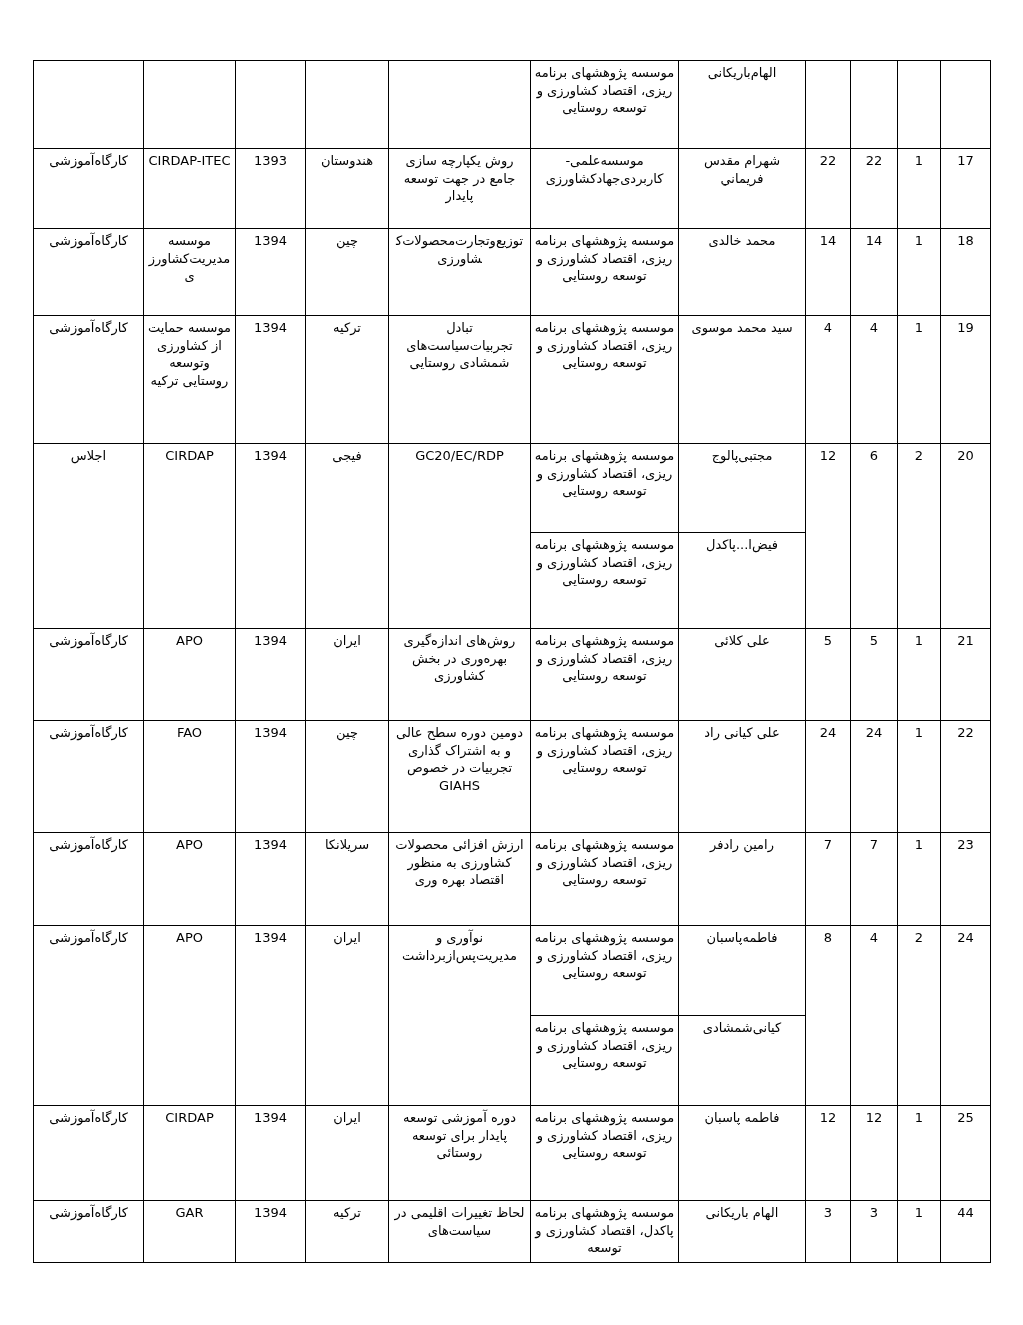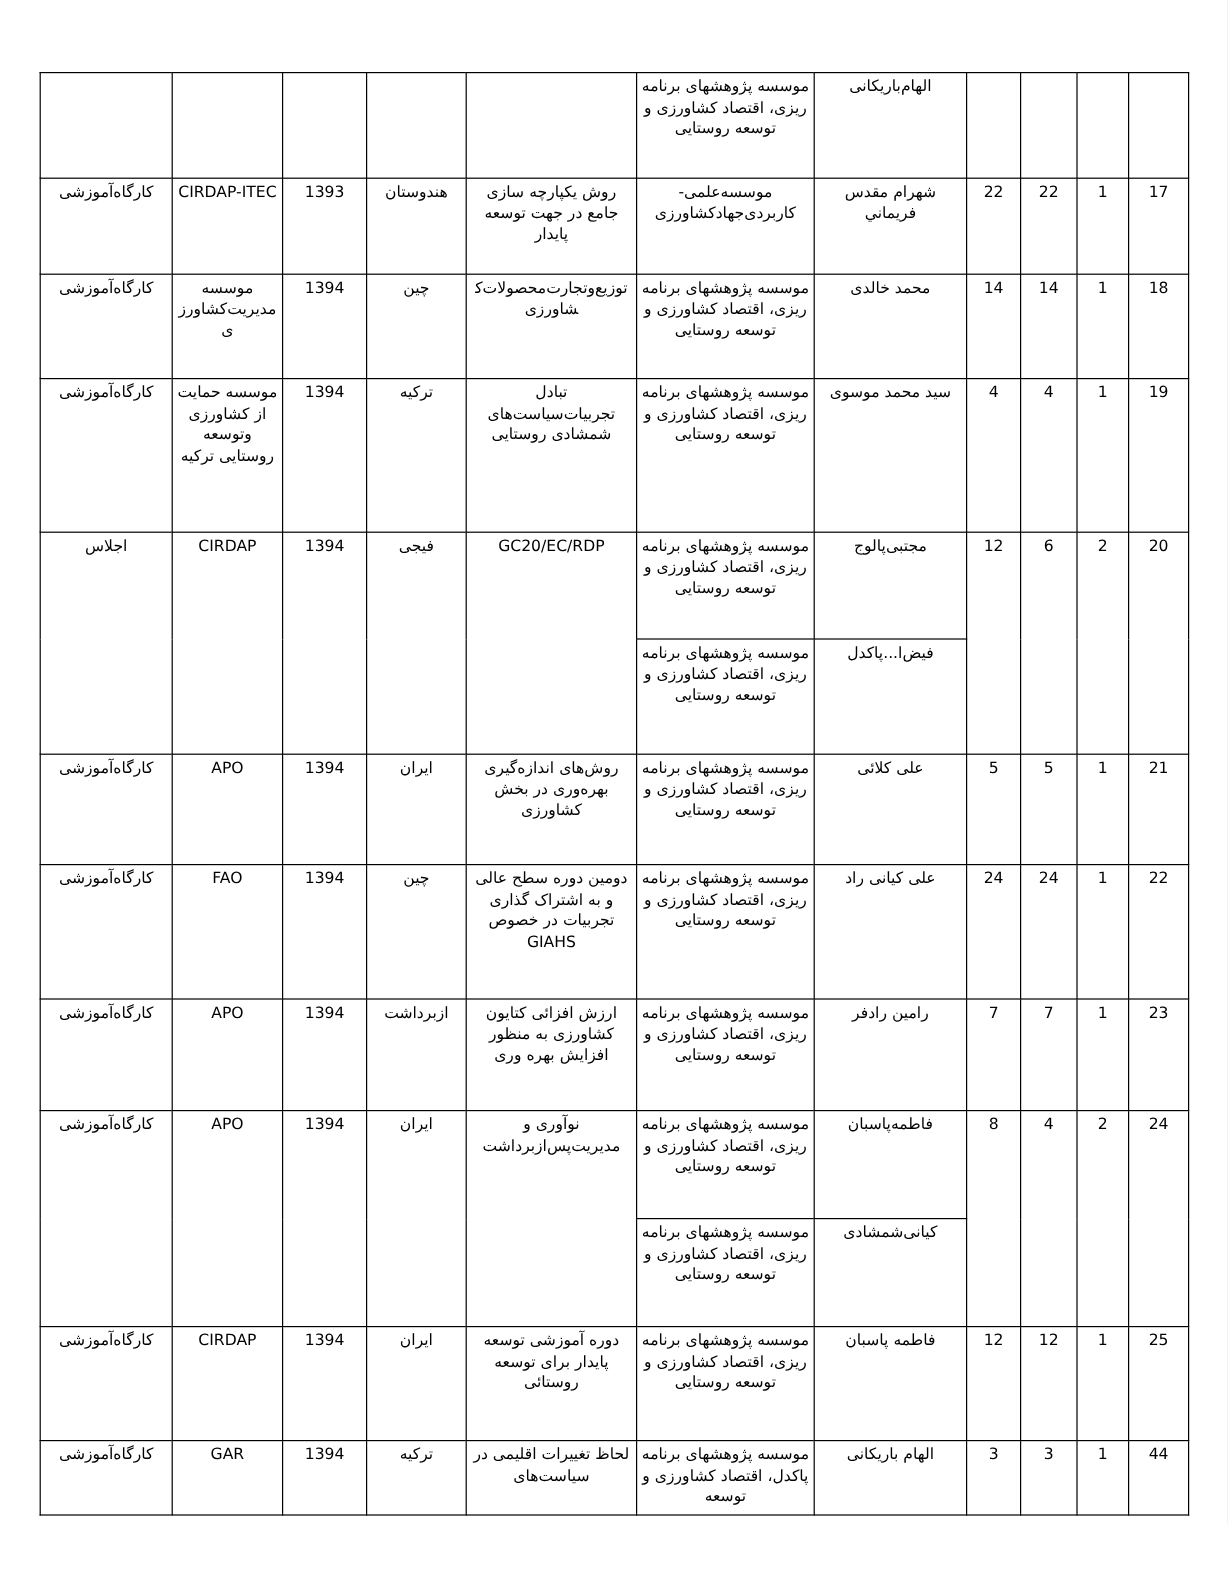--- a/index.html
+++ b/index.html
@@ -172,22 +172,22 @@
           <td>FAO</td>
           <td>کارگاه‌آموزشی</td>
         </tr>
         <tr>
           <td>23</td>
           <td>1</td>
           <td>7</td>
           <td>7</td>
           <td>رامین رادفر</td>
           <td>موسسه پژوهشهای برنامه ریزی، اقتصاد کشاورزی و توسعه روستایی</td>
-          <td>ارزش افزائی کتایون کشاورزی به منظور افزایش بهره وری</td>
-          <td>ازبرداشت</td>
+          <td>ارزش افزائی محصولات کشاورزی به منظور اقتصاد بهره وری</td>
+          <td>سریلانکا</td>
           <td>1394</td>
           <td>APO</td>
           <td>کارگاه‌آموزشی</td>
         </tr>
         <tr>
           <td rowspan="2">24</td>
           <td rowspan="2">2</td>
           <td rowspan="2">4</td>
           <td rowspan="2">8</td>
           <td>فاطمه‌پاسبان</td>

